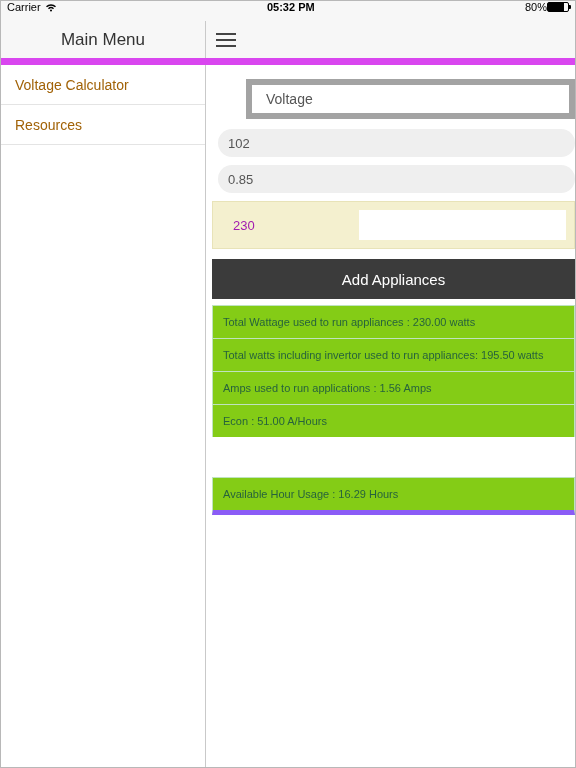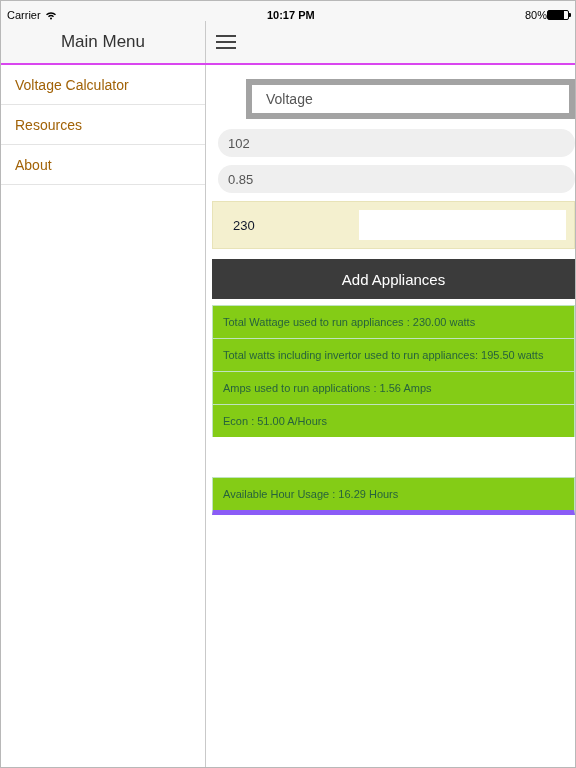--- a/index.html
+++ b/index.html
@@ -1,60 +1,60 @@
 <!DOCTYPE html>
 <html><head>
 <meta charset="utf-8">
 <style>
   * { box-sizing: border-box; margin: 0; padding: 0; font-family: -apple-system, Helvetica, Arial, sans-serif; }
   html, body { width: 576px; height: 768px; overflow: hidden; background: #fff; }
   .root { width: 576px; height: 768px; display: flex; flex-direction: column; border: 1px solid #b8b8b8; }
   
-  .statusbar { height: 20px; background: #f7f7f7; display: flex; align-items: flex-end; font-size: 11px; padding: 0 6px; color: #000; }
+  .statusbar { height: 20px; background: #f7f7f7; display: flex; align-items: flex-start; font-size: 11px; padding: 0 6px; color: #000; }
   .statusbar .left { display:flex; align-items:center; gap:4px; }
   .statusbar .center { flex:1; text-align:center; font-weight:600; }
   .statusbar .right { display:flex; align-items:center; }
   .wifi { width:12px; height:9px; }
   .battery { width:22px; height:10px; border:1px solid #000; border-radius:2px; position:relative; }
   .battery::after { content:""; position:absolute; right:-3px; top:2px; width:2px; height:4px; background:#000; border-radius:0 1px 1px 0;}
   .battery .fill { background:#000; height:100%; width:80%; }
   
-  .headers { height: 44px; display:flex; background:#f7f7f7; border-bottom:2px solid #d946ef; }
+  .headers { height: 44px; display:flex; background:#f7f7f7; border-bottom:7px solid #d946ef; }
   .headers .side { width:205px; display:flex; align-items:center; justify-content:center; font-size:17px; color:#333; border-right:1px solid #c9c9c9;}
   .headers .main { flex:1; display:flex; align-items:center; padding-left:10px; }
   .hamburger { width:20px; height:14px; display:flex; flex-direction:column; justify-content:space-between; cursor:pointer;}
   .hamburger span { height:2px; background:#444; width:100%; display:block; }
   
   .body { flex:1; display:flex; min-height:0; }
   .sidebar { width:205px; border-right:1px solid #c9c9c9; background:#fff; }
   .sidebar .item { height:40px; display:flex; align-items:center; padding:0 14px; font-size:14px; color:#a16207; border-bottom:1px solid #e4e4e4; cursor:pointer;}
   .content { flex:1; background:#fff; overflow:hidden; }
   .section { padding-left:6px; }
   .card-top { margin:14px 0 10px 34px; border:6px solid #a3a3a3; background:#fff; height:40px; display:flex; align-items:center; padding:0 14px; font-size:14px; color:#555;}
   .row-input { margin:0 0 8px 6px; background:#efefef; height:28px; display:flex; align-items:center; padding:0 10px; font-size:13px; color:#555;border-radius:14px; }
   .hl-group { margin:4px 0 10px 0; background:#f4f0cf; padding:8px 8px 8px 8px; border:1px solid #e8e3b8;}
   .hl-inner { background:#fff; height:30px; display:flex; align-items:center;}
-  .hl-fill { background:#f4f0cf; height:100%; width:40%; display:flex; align-items:center; padding:0 12px; font-size:13px; color:#0f172a;}
+  .hl-fill { background:#f4f0cf; height:100%; width:40%; display:flex; align-items:center; padding:0 12px; font-size:13px; color:#a21caf;}
   .add-btn { background:#3b3b3b; color:#fff; height:40px; display:flex; align-items:center; justify-content:center; font-size:15px; cursor:pointer; margin-bottom:6px;}
   .result { background:#84cc16; border:1px solid #bfe3bf; border-bottom:none; padding:10px 10px; font-size:11px; color:#27633c; }
   .result:last-child { border-bottom:5px solid #8b5cf6;margin-top:40px; }
 </style>
 </head>
 <body>
 
 <div class="root">
 
   <div class="statusbar">
     <div class="left">
       <span>Carrier</span>
       <svg class="wifi" viewBox="0 0 12 9">
           <path d="M6 8.5a1 1 0 100-2 1 1 0 000 2zM3 5.2a4.5 4.5 0 016 0l-1 1a3 3 0 00-4 0zM1 3.2a7.5 7.5 0 0110 0l-1 1a6 6 0 00-8 0z" fill="#000"></path>
         </svg>
     </div>
-    <div class="center">10:17 PM</div>
+    <div class="center">05:32 PM</div>
     <div class="right">
       <span>80%</span>
       <div class="battery">
           <div class="fill"></div>
         </div>
     </div>
   </div>
 
   <div class="headers">
     <div class="side">Main Menu</div>
@@ -64,21 +64,20 @@
           <span></span>
           <span></span>
         </div>
     </div>
   </div>
 
   <div class="body">
     <div class="sidebar">
       <div class="item">Voltage Calculator</div>
       <div class="item">Resources</div>
-      <div class="item">About</div>
     </div>
 
     <div class="content">
       <div class="section">
         <div class="card-top">Voltage</div>
         <div class="row-input">102</div>
         <div class="row-input">0.85</div>
 
         <div class="hl-group">
           <div class="hl-inner">

